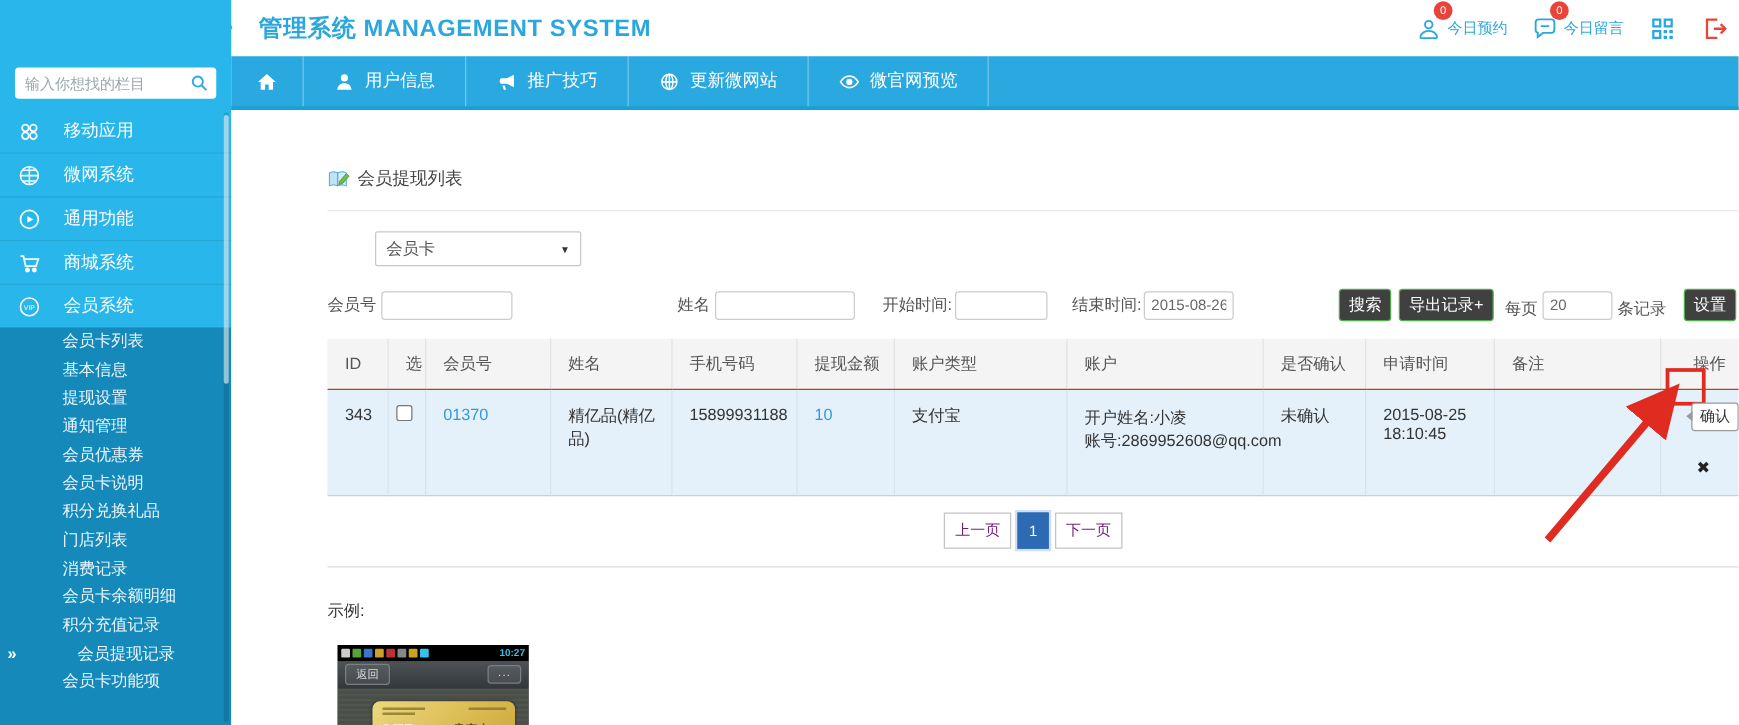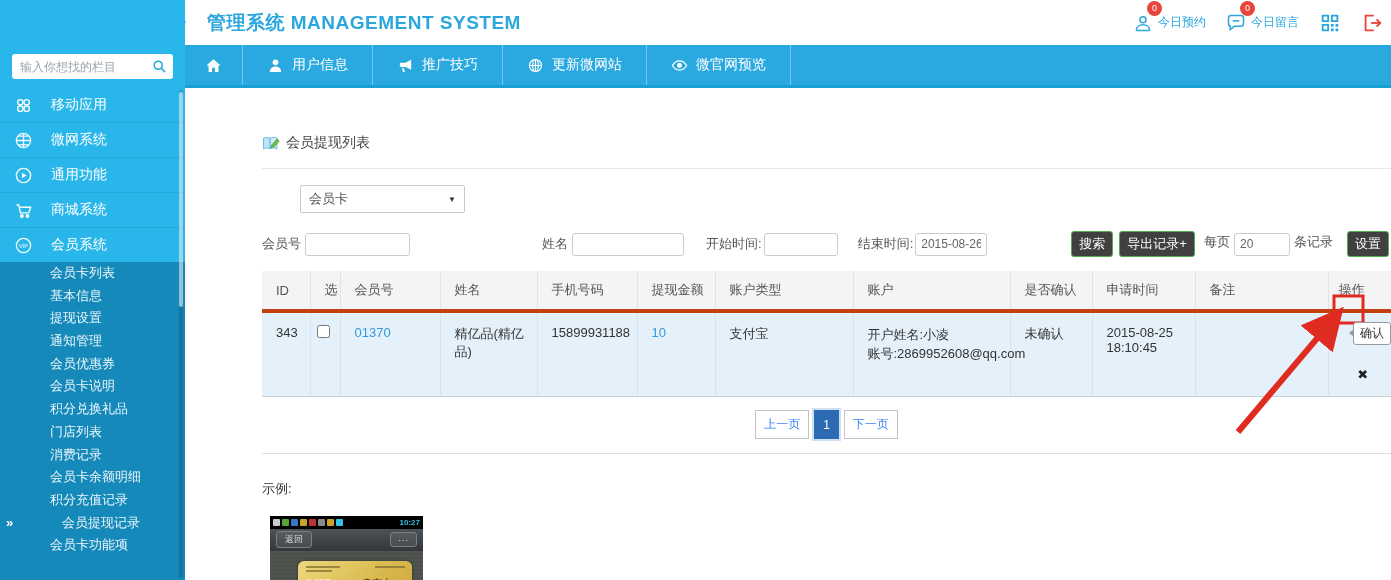--- a/index.html
+++ b/index.html
@@ -61,39 +61,39 @@
   .in-start { width:74px; margin-left:2px; }
   .in-end { width:72px; margin-left:2px; }
   .in-pp { width:56px; margin:0 4px; }
   .lbl-name { margin-left:132px; }
   .lbl-start { margin-left:22px; }
   .lbl-end { margin-left:20px; }
   .btn-green { background:#404040; border:1px solid #4cae4c; color:#fff; font-size:13px; border-radius:3px;
                padding:3px 7px; cursor:pointer; white-space:nowrap; }
   .btn-search { margin-left:84px; }
   .btn-export { margin-left:6px; }
-  .pp-group { margin-left:auto; display:flex; align-items:flex-start; }
+  .pp-group { margin-left:auto; display:flex; align-items:flex-end; }
   .btn-settings { margin-left:14px; }
 
   
   .grid { margin-top:14px; border-collapse:collapse; table-layout:fixed; width:1129px; font-size:13px; }
   .grid th { background:#f4f4f4; color:#555; font-weight:normal; text-align:left; height:40px;
-             padding:4px 8px 4px 14px; border-right:1px solid #e2e2e2; border-bottom:4px solid #c2410c; vertical-align:middle; }
+             padding:4px 8px 4px 14px; border-right:1px solid #e2e2e2; border-bottom:1px solid #c2410c; vertical-align:middle; }
   .grid td { background:#e4f1fa; color:#333; height:85px; vertical-align:top; padding:12px 8px 4px 14px;
              border-right:1px solid #d5e4ef; border-bottom:1px solid #cfcfcf; }
   .grid th:last-child, .grid td:last-child { border-right:none; }
   a.cell-link { color:#3398dc; text-decoration:none; cursor:pointer; }
   .acct-line { line-height:19px; white-space:nowrap; }
   .op-cell { text-align:center; }
   .op-btn { display:block; margin:0 auto; border:none; background:none; cursor:pointer; color:#222; }
   .op-check { font-size:15px; font-weight:bold; }
   .op-x { font-size:13px; margin-top:24px; }
   .pager-zone { width:1129px; height:57px; display:flex; align-items:center; justify-content:center; gap:5px;
                 border-bottom:1px solid #ddd; }
-  .page-btn { min-width:40px; height:29px; background:#fff; border:1px solid #c3c3c3; color:#3b82f6;
+  .page-btn { min-width:40px; height:29px; background:#fff; border:1px solid #c3c3c3; color:#701a75;
               font-size:12px; cursor:pointer; padding:0 8px; }
   .page-btn.active { min-width:24px; background:#2d6ab4; border:1px solid #2d6ab4; color:#fff; box-shadow:0 0 0 2px #cfe0f3; }
 
   .example-label { margin-top:26px; font-size:13px; color:#333; }
 
   
   .phone { margin-top:18px; margin-left:8px; width:153px; height:95px; overflow:hidden; background:#50544e; position:relative; }
   .p-status { height:13px; background:#000; display:flex; align-items:center; gap:2px; padding:0 3px; }
   .p-status .sq { width:7px; height:7px; border-radius:1px; }
   .p-time { margin-left:auto; color:#35c2e8; font-size:8px; font-weight:bold; }
@@ -326,21 +326,21 @@
             <th>选</th>
             <th>会员号</th>
             <th>姓名</th>
             <th>手机号码</th>
             <th>提现金额</th>
             <th>账户类型</th>
             <th>账户</th>
             <th>是否确认</th>
             <th>申请时间</th>
             <th>备注</th>
-            <th style="padding-left:10px">操作</th>
+            <th style="padding-left:26px">操作</th>
           </tr>
         </thead>
         <tbody>
           <tr>
             <td>343</td>
             <td style="padding-left:6px"><input type="checkbox" style=""></td>
             <td><a class="cell-link">01370</a></td>
             <td>精亿品(精亿品)</td>
             <td>15899931188</td>
             <td><a class="cell-link">10</a></td>

